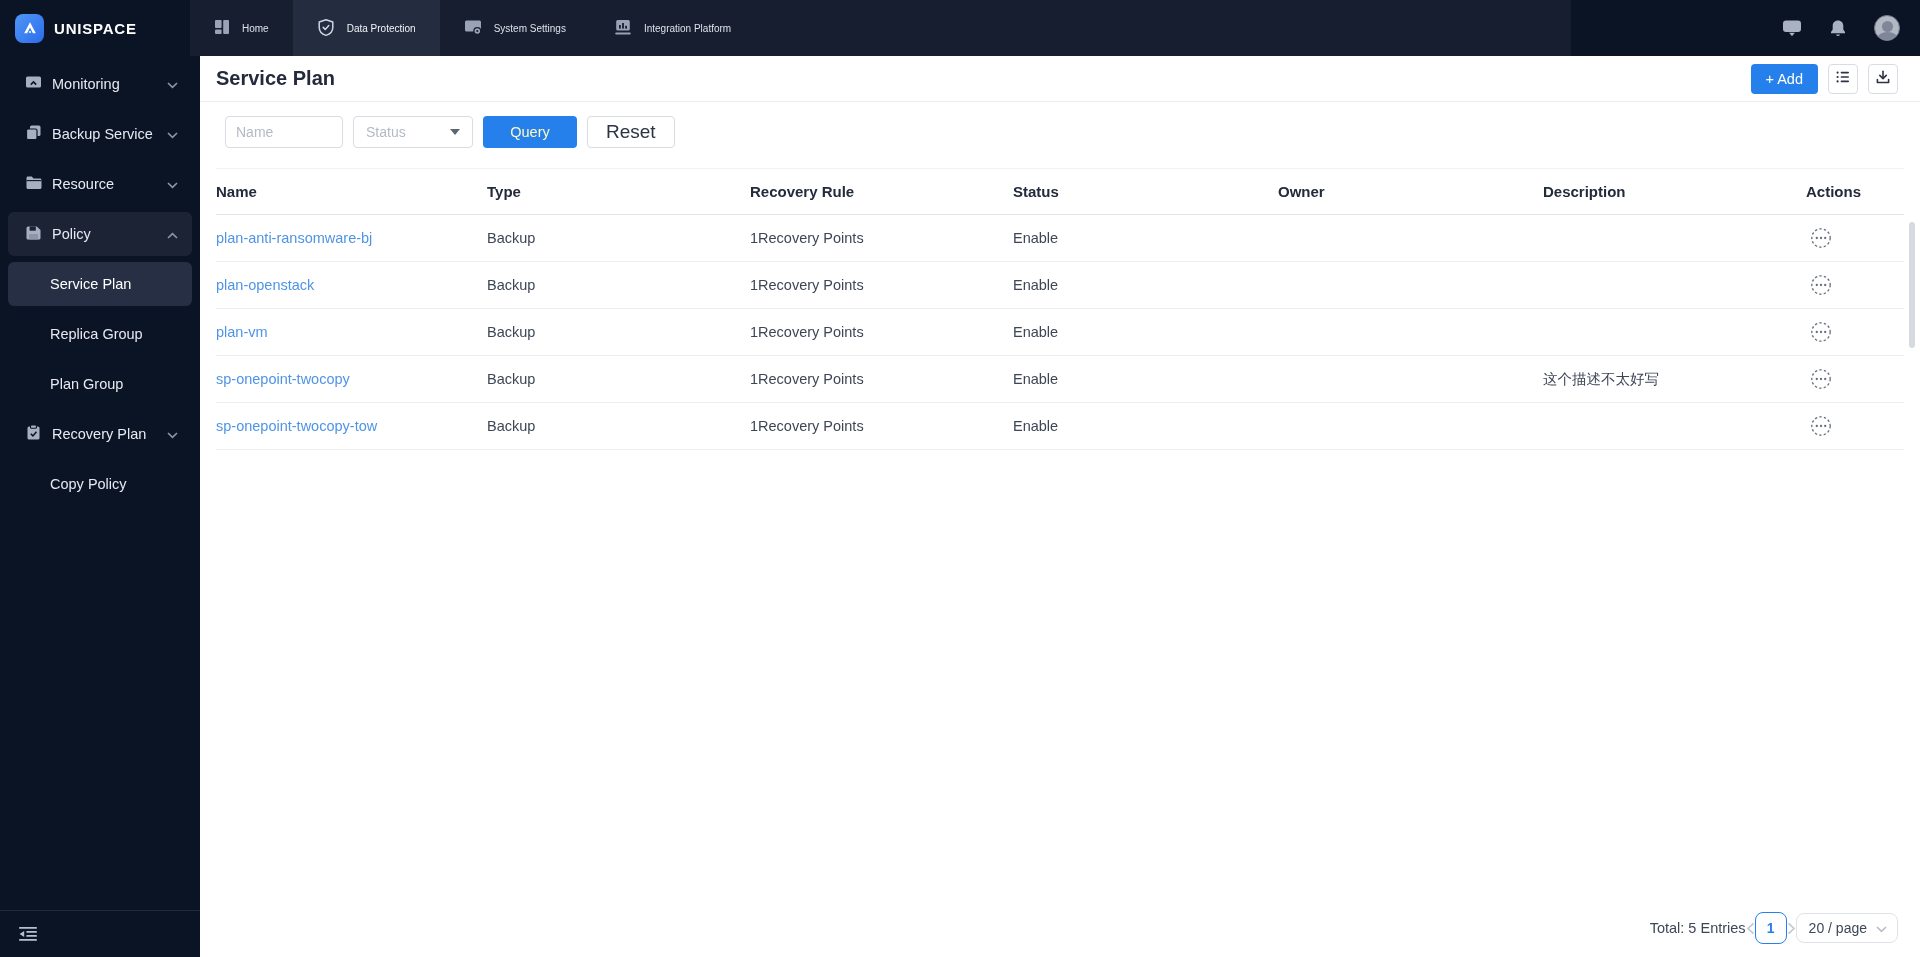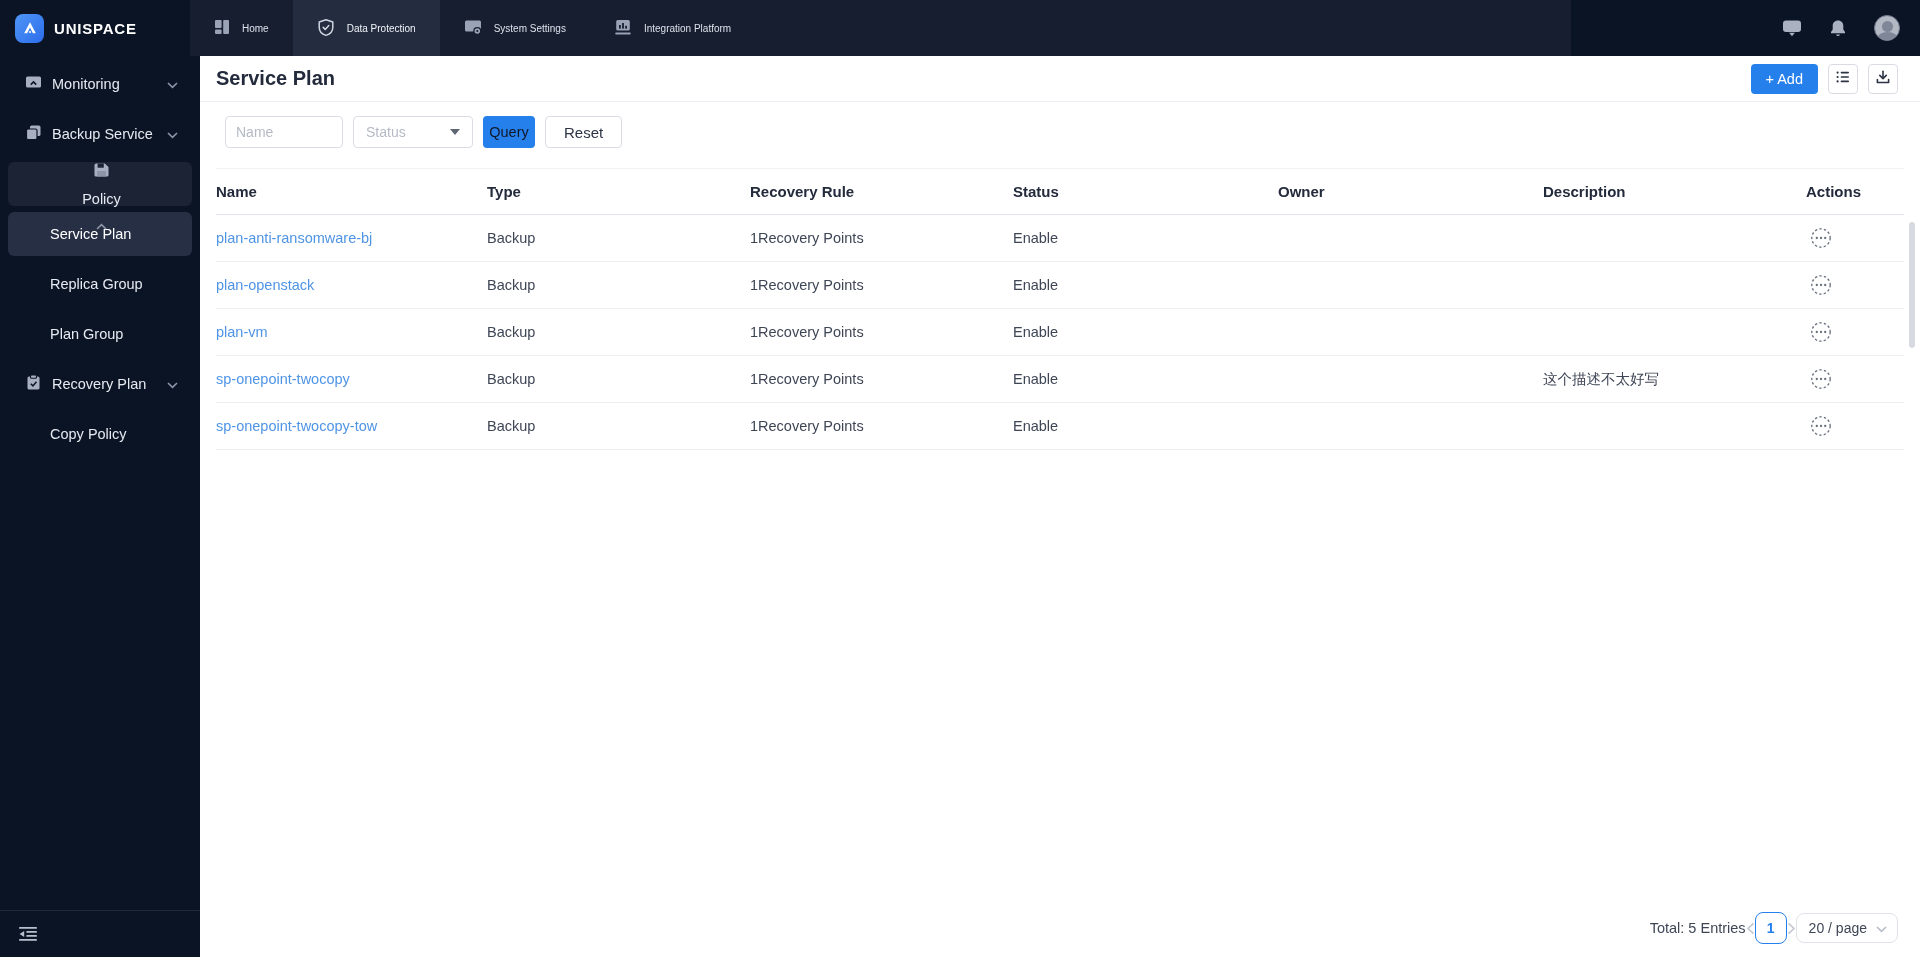--- a/index.html
+++ b/index.html
@@ -24,21 +24,21 @@
   .avatar .head { position:absolute; left:7px; top:5px; width:11px; height:11px; border-radius:50%; background:#7e8697; }
   .avatar .body { position:absolute; left:2px; top:16px; width:21px; height:14px; border-radius:50%; background:#7e8697; }
 
   
   .sidebar { position:absolute; top:56px; left:0; width:200px; height:901px; background:#0b1424; }
   .side-list { padding-top:4px; }
   .side-item { height:48px; cursor:pointer; }
   .side-item-inner { margin:2px 8px; height:44px; border-radius:6px; display:flex;
     align-items:center; padding:0 14px 0 17px; gap:10px; color:#e6eaf2; font-size:14.5px; }
   .side-item-inner .lbl { flex:1; }
-  .side-item.parent-active .side-item-inner { background:#1b2335;flex-direction:column; }
+  .side-item.parent-active .side-item-inner { background:#1b2335; }
   .side-item.sub .side-item-inner { padding-left:42px; }
   .side-item.sub.active .side-item-inner { background:#272f45; color:#fff; }
   .side-footer { position:absolute; left:0; right:0; bottom:0; height:47px;
     border-top:1px solid rgba(255,255,255,.09); display:flex; align-items:center; padding-left:18px; }
   .collapse-btn { cursor:pointer; display:flex; }
 
   
   .content { position:absolute; top:56px; left:200px; width:1720px; height:901px; background:#fff; }
   .content-header { height:46px; display:flex; align-items:center;
     padding:0 22px 0 16px; border-bottom:1px solid #e9ecf1; }
@@ -51,24 +51,24 @@
 
   .filter-row { display:flex; align-items:center; gap:10px; padding:14px 0 0 25px; }
   .input { width:118px; height:32px; border:1px solid #d9dde3; border-radius:4px;
     font-size:14px; padding:0 10px; color:#333a4a; font-family:inherit; }
   .input::placeholder { color:#b4bac4; }
   .select { width:120px; height:32px; border:1px solid #d9dde3; border-radius:4px;
     display:flex; align-items:center; justify-content:space-between; padding:0 12px;
     color:#b4bac4; font-size:14px; cursor:pointer; background:#fff; }
   .caret-down { width:0; height:0; border-left:5px solid transparent; border-right:5px solid transparent;
     border-top:6px solid #5f6673; }
-  .btn-query { width:52px; height:32px; background:#2680eb; color:#0f172a; border:none;
+  .btn-query { width:94px; height:32px; background:#2680eb; color:#fef9c3; border:none;
     border-radius:4px; font-size:14.5px; cursor:pointer; font-family:inherit; }
   .btn-reset { height:32px; padding:0 18px; background:#fff; color:#2c3344;
-    border:1px solid #d9dde3; border-radius:4px; font-size:15px; cursor:pointer; font-family:inherit; }
+    border:1px solid #d9dde3; border-radius:4px; font-size:19px; cursor:pointer; font-family:inherit; }
 
   .table { margin:20px 16px 0 16px; }
   .t-head, .t-row { display:grid; grid-template-columns:271px 263px 263px 265px 265px 263px 1fr;
     height:47px; align-items:center; }
   .t-head { font-weight:700; font-size:15px; color:#232a3b;
     border-top:1px solid #f0f2f6; border-bottom:1px solid #e2e5ec; }
   .t-row { font-size:14.5px; color:#3e4656; border-bottom:1px solid #eceef2; }
   .t-row .name-link { color:#4f94e5; cursor:pointer; }
   .more-btn { display:inline-flex; margin-left:4px; cursor:pointer; }
 
@@ -187,20 +187,34 @@
               <rect x="1.5" y="5" width="10.5" height="10.5" rx="1.6" fill="#a7afc0" stroke="#0b1424" stroke-width="1.2"></rect>
             </svg>
         </span>
         <span class="lbl">Backup Service</span>
         <span><svg width="11" height="7" viewBox="0 0 11 7" fill="none" stroke="#8d96a9" stroke-width="1.6">
               <path d="m1 1 4.5 4.3L10 1"></path>
             </svg></span>
       </div>
     </div>
 
+    <div class="side-item">
+      <div class="side-item-inner">
+        <span>
+          <svg width="17" height="15" viewBox="0 0 17 15">
+              <path d="M1.5 3c0-.8.7-1.5 1.5-1.5h3.8L8.5 3.4h6.5c.8 0 1.5.7 1.5 1.5v7.6c0 .8-.7 1.5-1.5 1.5H3c-.8 0-1.5-.7-1.5-1.5z" fill="#a7afc0"></path>
+              <path d="M1.5 5.6h15" stroke="#0b1424" stroke-width="1.1"></path>
+            </svg>
+        </span>
+        <span class="lbl">Resource</span>
+        <span><svg width="11" height="7" viewBox="0 0 11 7" fill="none" stroke="#8d96a9" stroke-width="1.6">
+              <path d="m1 1 4.5 4.3L10 1"></path>
+            </svg></span>
+      </div>
+    </div>
 
     <div class="side-item parent-active">
       <div class="side-item-inner">
         <span>
           <svg width="17" height="16" viewBox="0 0 17 16">
               <path d="M1.5 3.2c0-.9.8-1.7 1.7-1.7h8.6l3.7 3.4v8c0 .9-.8 1.6-1.7 1.6H3.2c-.9 0-1.7-.7-1.7-1.6z" fill="#a7afc0"></path>
               <rect x="4.6" y="1.5" width="6.2" height="4.2" fill="#1b2335"></rect>
               <rect x="4" y="9" width="9" height="5.5" fill="#8d96a9"></rect>
             </svg>
         </span>

